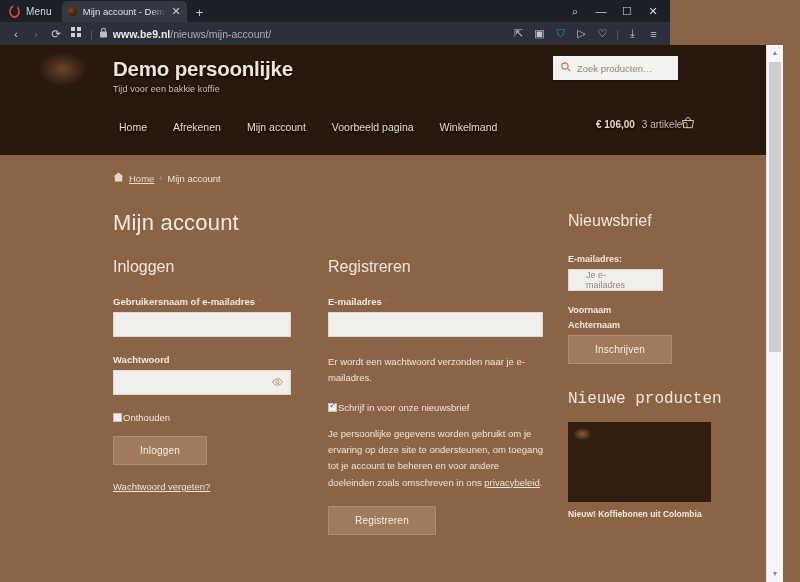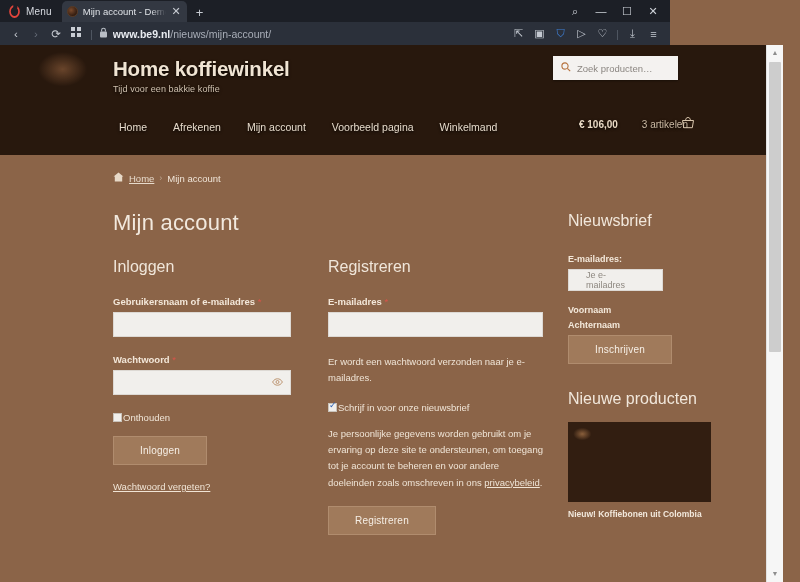--- a/index.html
+++ b/index.html
@@ -116,21 +116,21 @@
     box-shadow:0 1px 2px rgba(0,0,0,.35);
   }
   .search-ico { color:#b6713c; font-size:10px; line-height:1; }
   .search-ph { color:#8b8681; font-size:9.5px; }
 
   .nav { position:absolute; left:106px; top:72px; display:flex; gap:0; }
   .nav a {
     color:#e7dbcb; font-size:10.5px; padding:4px 13px; text-decoration:none;
     text-shadow:0 1px 3px rgba(0,0,0,.85); white-space:nowrap;
   }
-  .cart { position:absolute; right:95px; top:74px; display:flex; align-items:center; gap:24px; }
+  .cart { position:absolute; right:95px; top:74px; display:flex; align-items:center; gap:7px; }
   .cart-total { color:#e9d9c4; font-size:10px; font-weight:700; text-shadow:0 1px 3px rgba(0,0,0,.85); }
   .cart-count { color:#cbb9a3; font-size:10px; text-shadow:0 1px 3px rgba(0,0,0,.85); }
   .basket-ico { position:absolute; right:88px; top:71px; font-size:13px; color:#d9c6ad; text-shadow:0 1px 3px rgba(0,0,0,.8); }
 
   
   .crumbs {
     padding:17px 0 0 113px; display:flex; align-items:center; gap:5px;
     font-size:9.5px; color:#e2d4c4;
   }
   .crumbs .home-ico { color:#e7d9c8; font-size:10px; }
@@ -267,21 +267,21 @@
       <span>≡</span>
     </span>
   </div>
 
   <div class="viewport">
     <div class="page">
 
       <div class="hero">
         <div class="beans"></div>
         <div class="hero-inner">
-          <div class="site-title">Home koffiewinkel</div>
+          <div class="site-title">Demo persoonlijke</div>
           <div class="site-tagline">Tijd voor een bakkie koffie</div>
 
           <div class="searchwrap">
             <span class="search-ico">
               <svg width="10" height="10" viewBox="0 0 10 10">
                 <circle cx="4" cy="4" r="3.1" stroke="#b6713c" stroke-width="1.1" fill="none"></circle>
                 <line x1="6.3" y1="6.3" x2="9.2" y2="9.2" stroke="#b6713c" stroke-width="1.1"></line>
               </svg>
             </span>
             <span class="search-ph">Zoek producten…</span>
@@ -379,21 +379,21 @@
           <div class="side-input sb-field">
               <span>Je e-mailadres</span>
             </div>
 
           <label class="side-label">Voornaam</label>
 
           <label class="side-label">Achternaam</label>
 
           <div class="btn">Inschrijven</div>
 
-          <h2 class="side-h" style="margin-top:26px;margin-bottom:0;">Nieuwe producten</h2>
+          <h2 class="side-h" style="margin-top:26px;margin-bottom:0;font-family:Liberation Mono, monospace;">Nieuwe producten</h2>
 
           <div class="prodcard">
             <div class="prodimg">
               <div class="beans2"></div>
             </div>
             <div class="prodtitle">Nieuw! Koffiebonen uit Colombia</div>
           </div>
         </div>
       </div>
 

